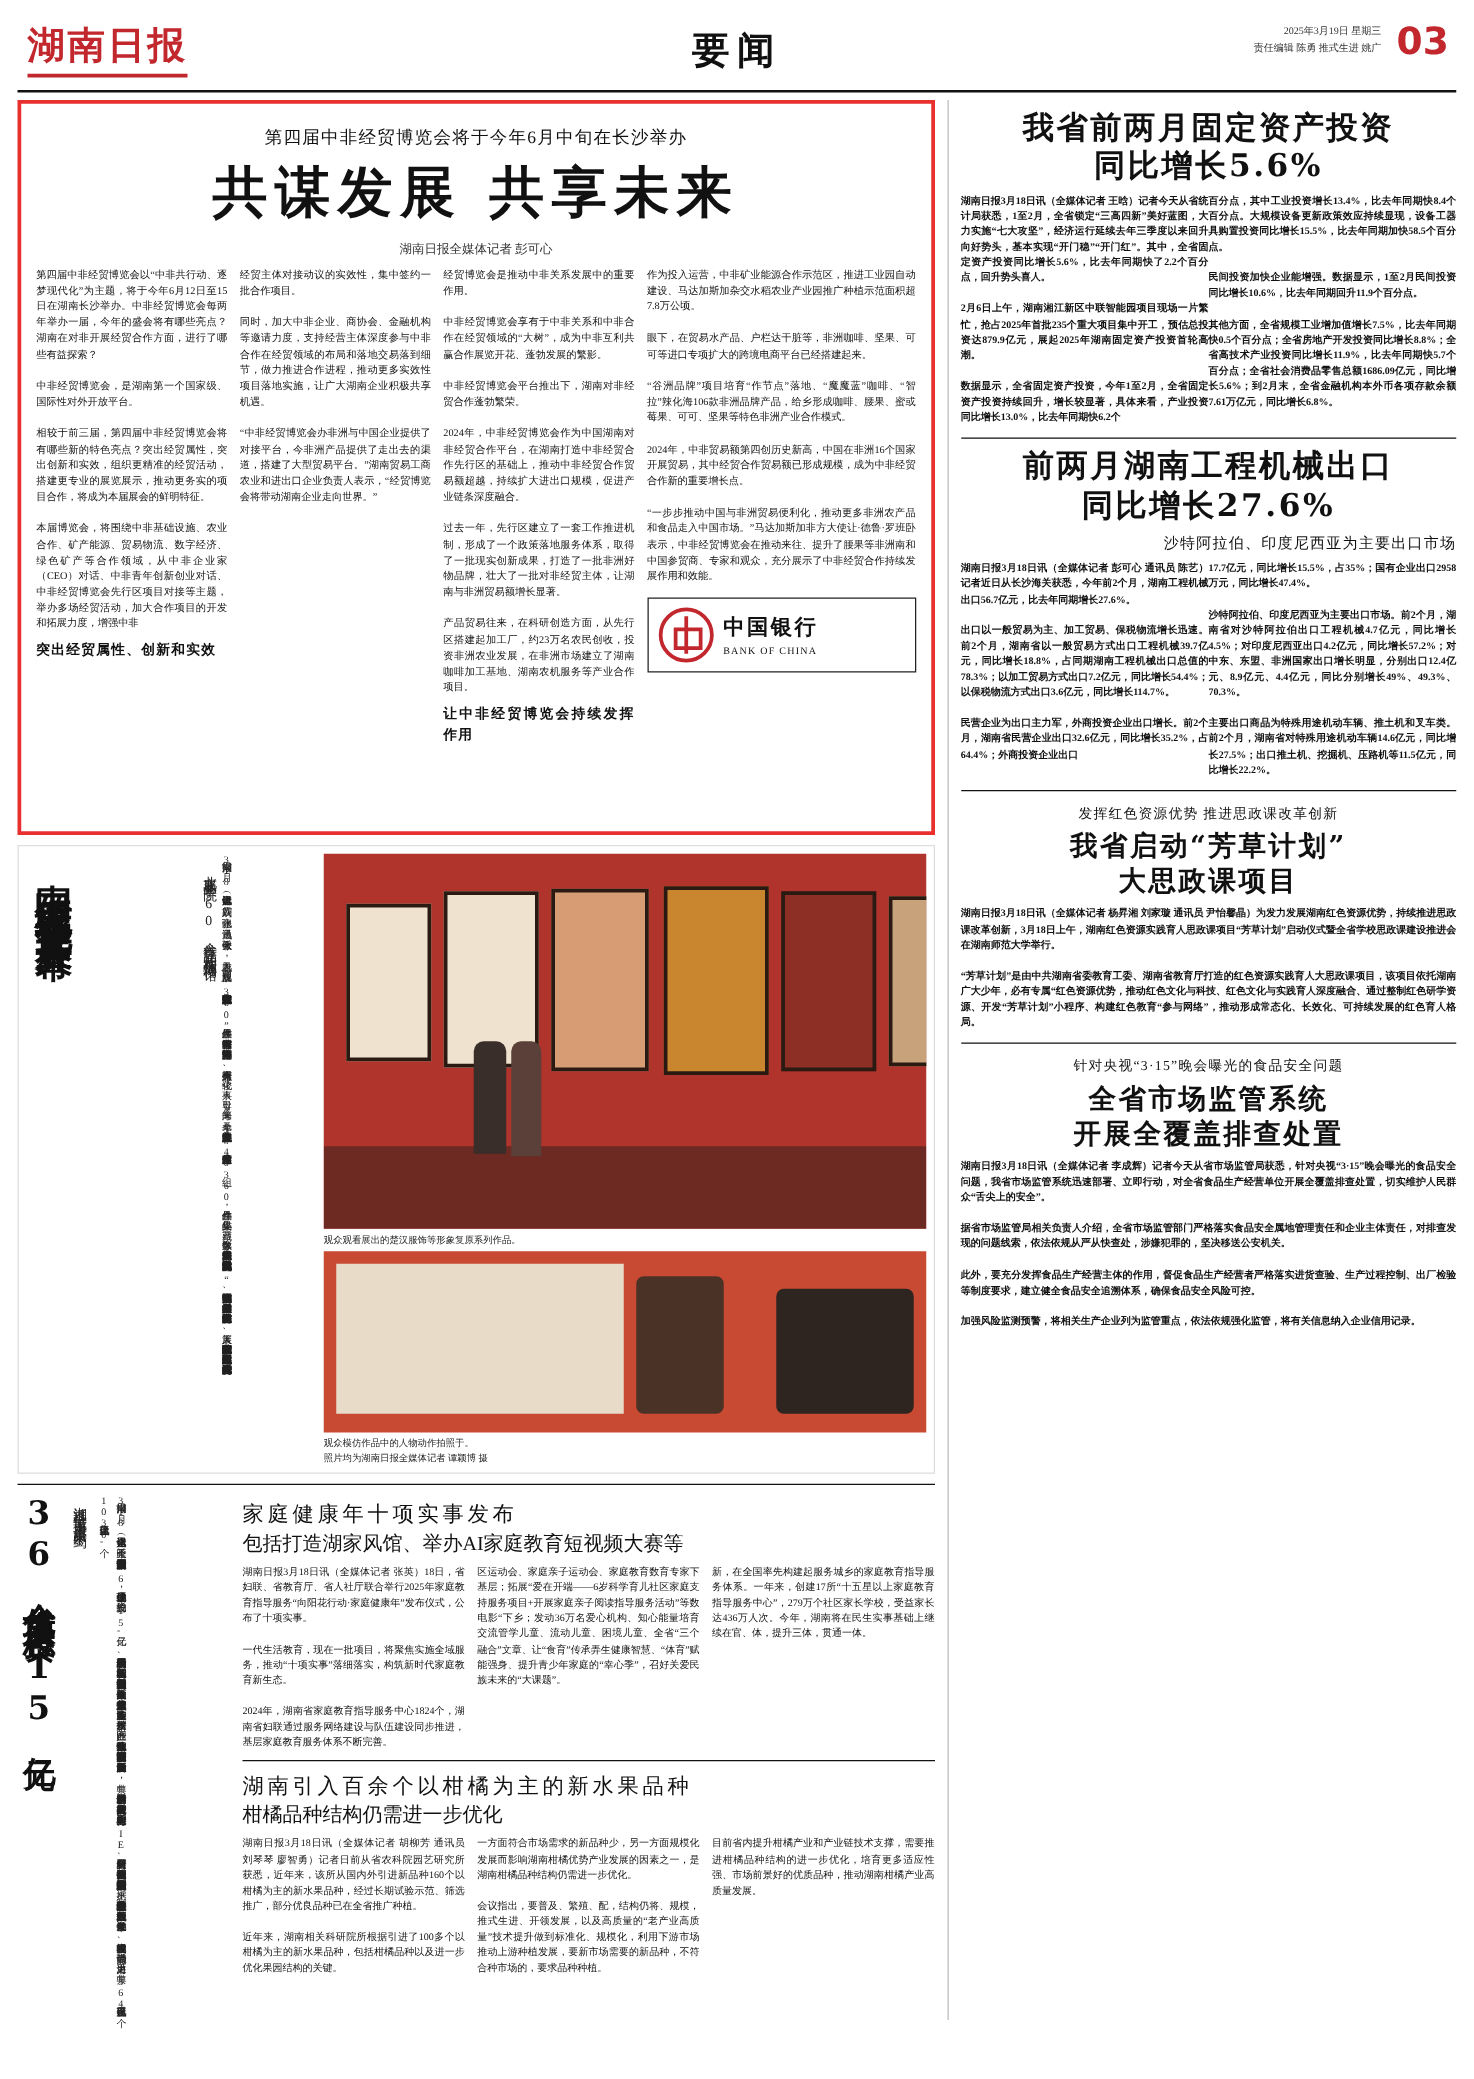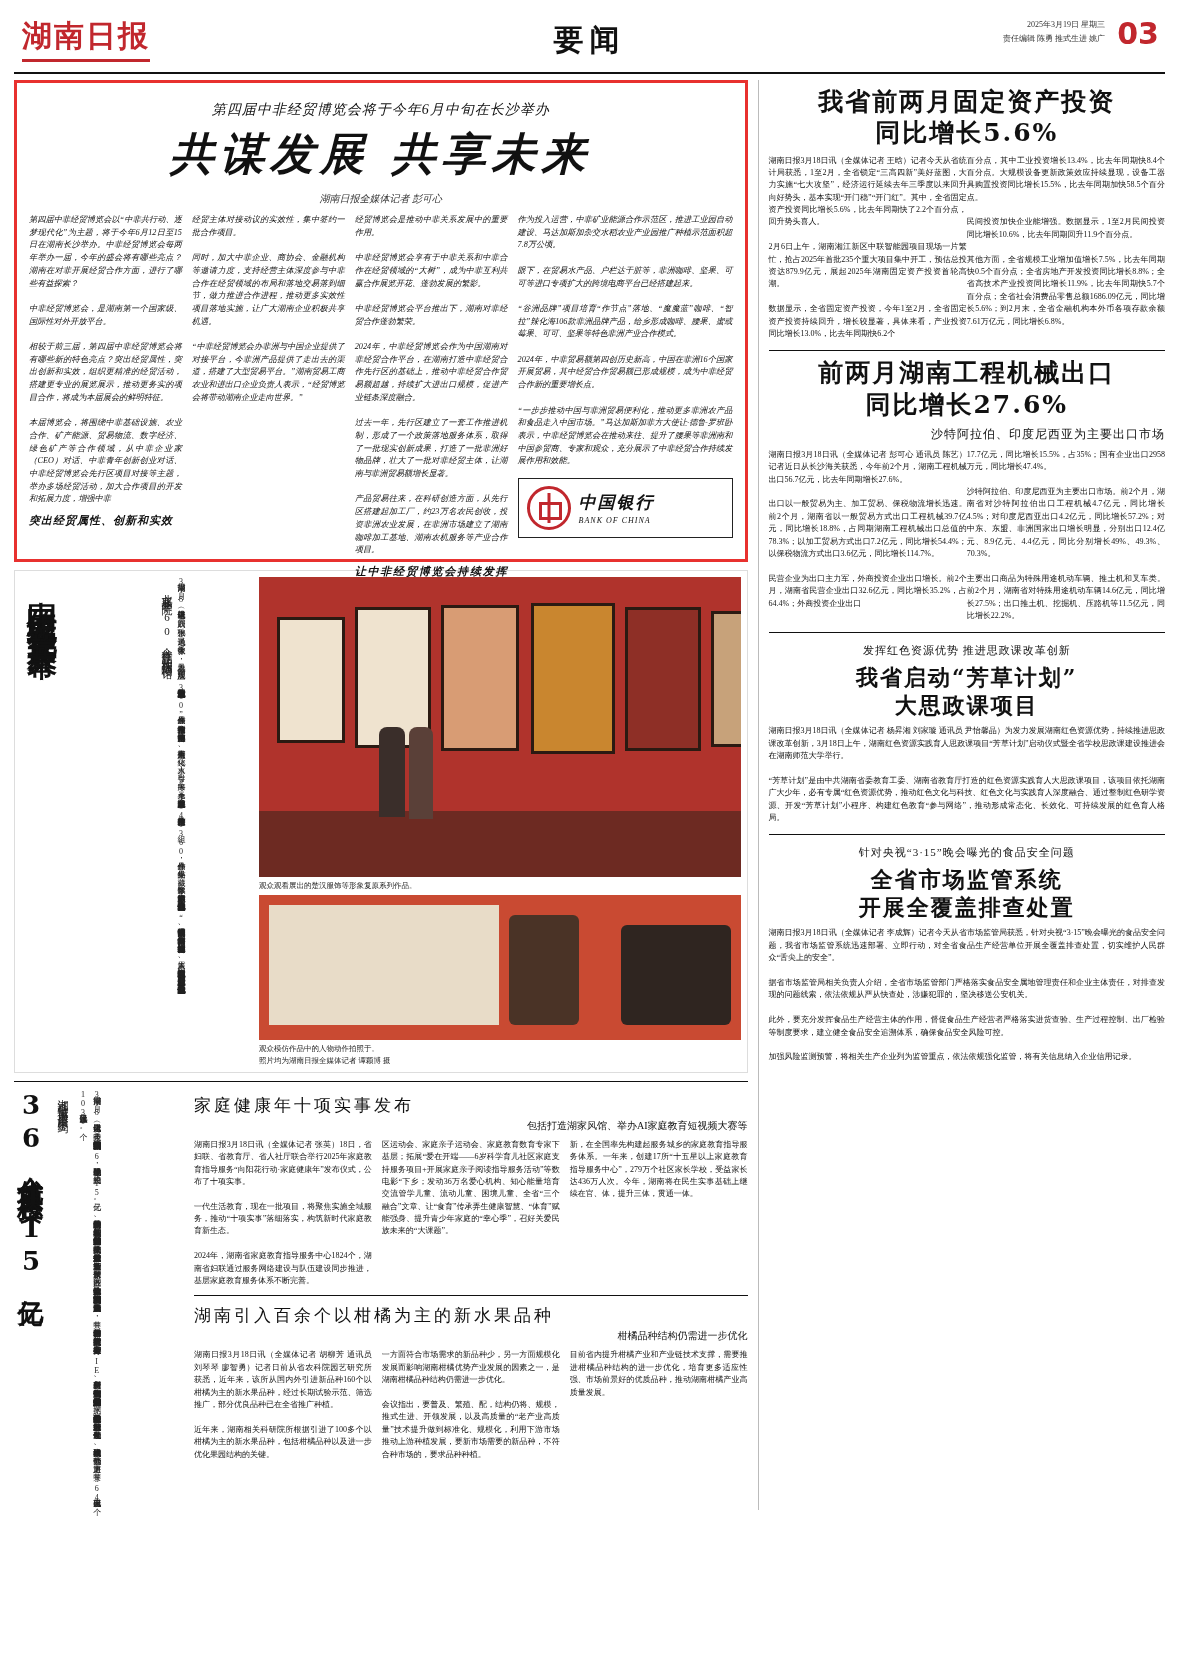--- a/index.html
+++ b/index.html
@@ -34,23 +34,22 @@
   
   .body-grid{display:flex;gap:10px;margin-top:6px;}
   .col-left{width:740px;}
   .col-right{width:400px;border-left:1px solid #bbb;padding-left:10px;}
 
   
   .redbox{
     border:3px solid #e8312f;
     padding:10px 12px 8px 12px;
     box-sizing:border-box;
-    height:482px;
+    height:588px;
     position:relative;
-    font-style:italic;
   }
   .kicker{text-align:center;font-size:14px;letter-spacing:1px;margin:8px 0 2px 0;}
   .headline-main{
     text-align:center;font-size:44px;font-weight:bold;letter-spacing:6px;
     font-family:"DejaVu Serif",serif;margin:6px 0 8px 0;
   }
   .byline{text-align:center;font-size:10px;color:#333;margin-bottom:8px;}
 
   .art-cols{display:flex;gap:10px;font-size:8.2px;line-height:1.55;text-align:justify;}
   .art-cols .c{flex:1;}
@@ -74,21 +73,21 @@
   .boc-text .en{font-size:8px;letter-spacing:1px;color:#111;font-family:"Liberation Serif",serif;}
 
   
   .r-head{
     text-align:center;font-weight:bold;font-size:25px;line-height:1.25;
     font-family:"DejaVu Serif",serif;letter-spacing:2px;margin:6px 0 6px 0;
   }
   .r-head.sm{font-size:22px;}
   .r-kicker{text-align:center;font-size:11px;margin-top:10px;letter-spacing:1px;}
   .r-sub{text-align:right;font-size:12px;margin:2px 0 6px 0;letter-spacing:1px;}
-  .r-cols{display:flex;font-size:8px;line-height:1.55;text-align:justify;}
+  .r-cols{display:flex;font-size:8px;line-height:1.55;text-align:justify;font-weight:bold;}
   .r-cols .c{flex:1;}
   .rule{border-top:1px solid #111;margin:10px 0 6px 0;}
 
   
   .feature{margin-top:8px;border:1px solid #ddd;padding:6px;box-sizing:border-box;display:flex;gap:8px;}
   .vert-title{
     writing-mode:vertical-rl;text-orientation:upright;
     font-size:30px;font-weight:bold;letter-spacing:4px;
     font-family:"DejaVu Serif",serif;height:460px;
   }
@@ -105,21 +104,21 @@
   }
   .photo .frame{position:absolute;background:#efe3cf;border:3px solid #2b1a12;}
   .photo .floor{position:absolute;left:0;bottom:0;width:100%;height:22%;background:#6d2a22;}
   .photo2{background:#c94a32;position:relative;overflow:hidden;}
   .cap{font-size:7.5px;line-height:1.5;color:#222;margin-top:3px;}
 
   
   .low{display:flex;gap:10px;margin-top:8px;}
   .low .lc{font-size:8px;line-height:1.55;text-align:justify;}
   .mid-head{text-align:left;font-size:17px;font-weight:normal;letter-spacing:3px;font-family:"DejaVu Serif",serif;margin:4px 0 2px 0;}
-  .mid-sub{text-align:right;font-size:10px;margin-bottom:6px;}
+  .mid-sub{text-align:left;font-size:16px;margin-bottom:6px;}
   .vtitle-left{
     writing-mode:vertical-rl;text-orientation:upright;
     font-size:26px;font-weight:bold;letter-spacing:3px;height:420px;
     font-family:"DejaVu Serif",serif;
   }
   .vtitle-left-sm{
     writing-mode:vertical-rl;text-orientation:upright;
     font-size:11px;letter-spacing:2px;height:200px;color:#222;
   }
   .vmeta{

